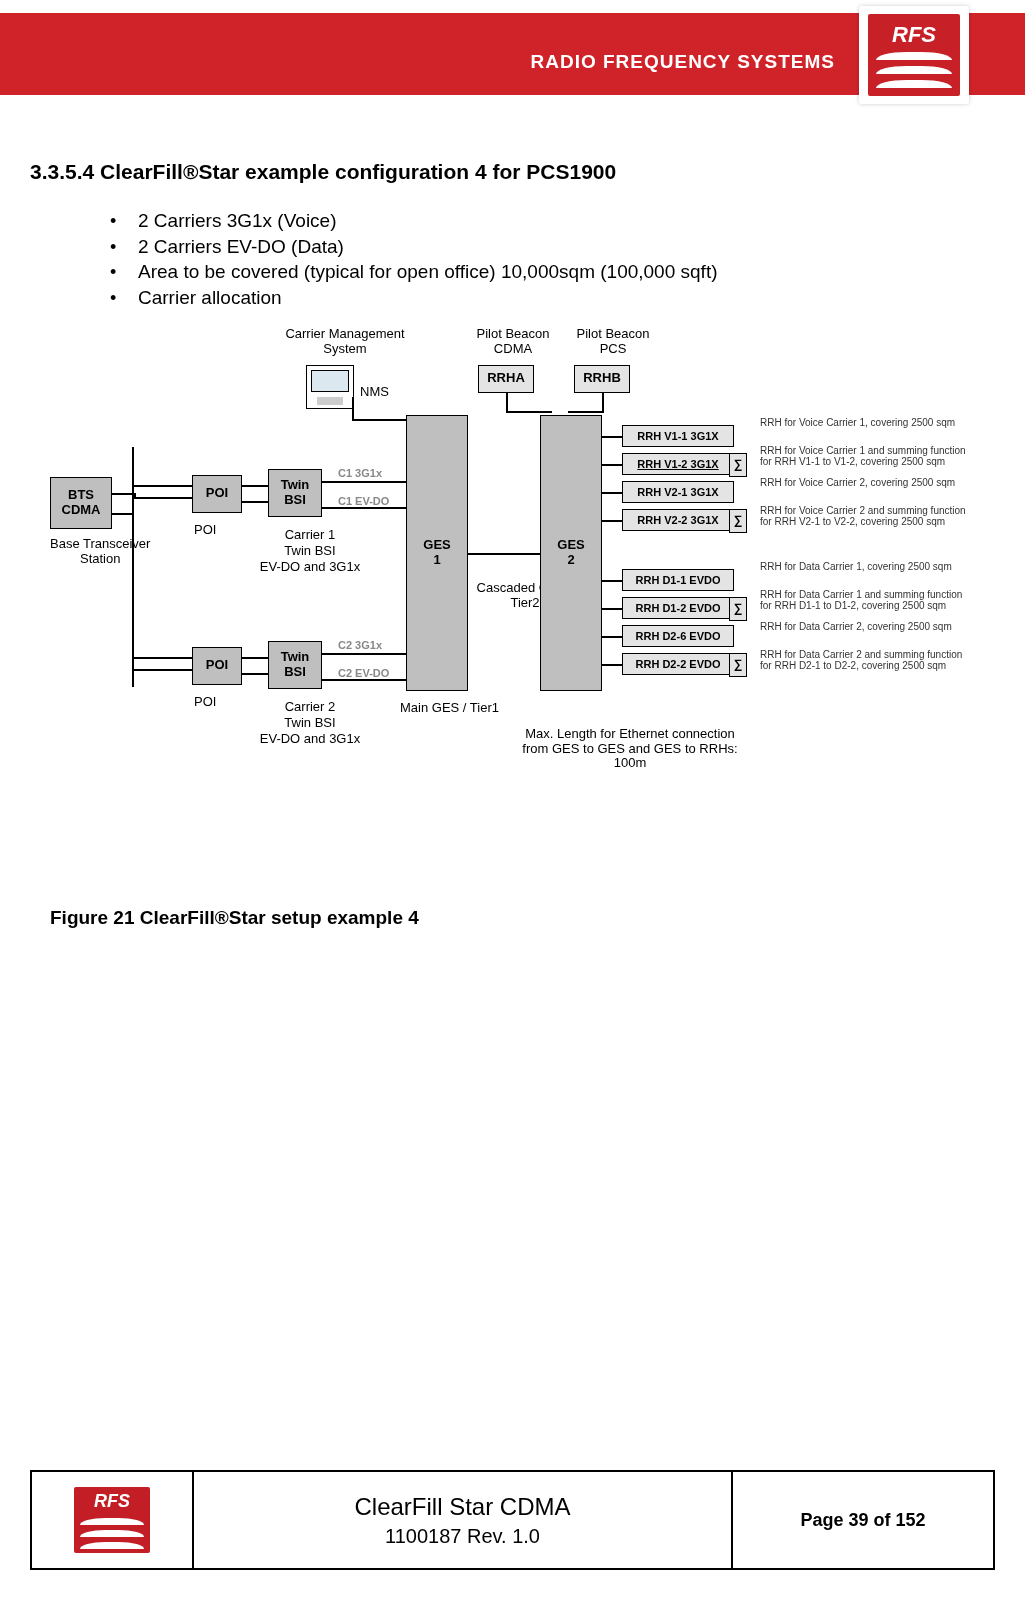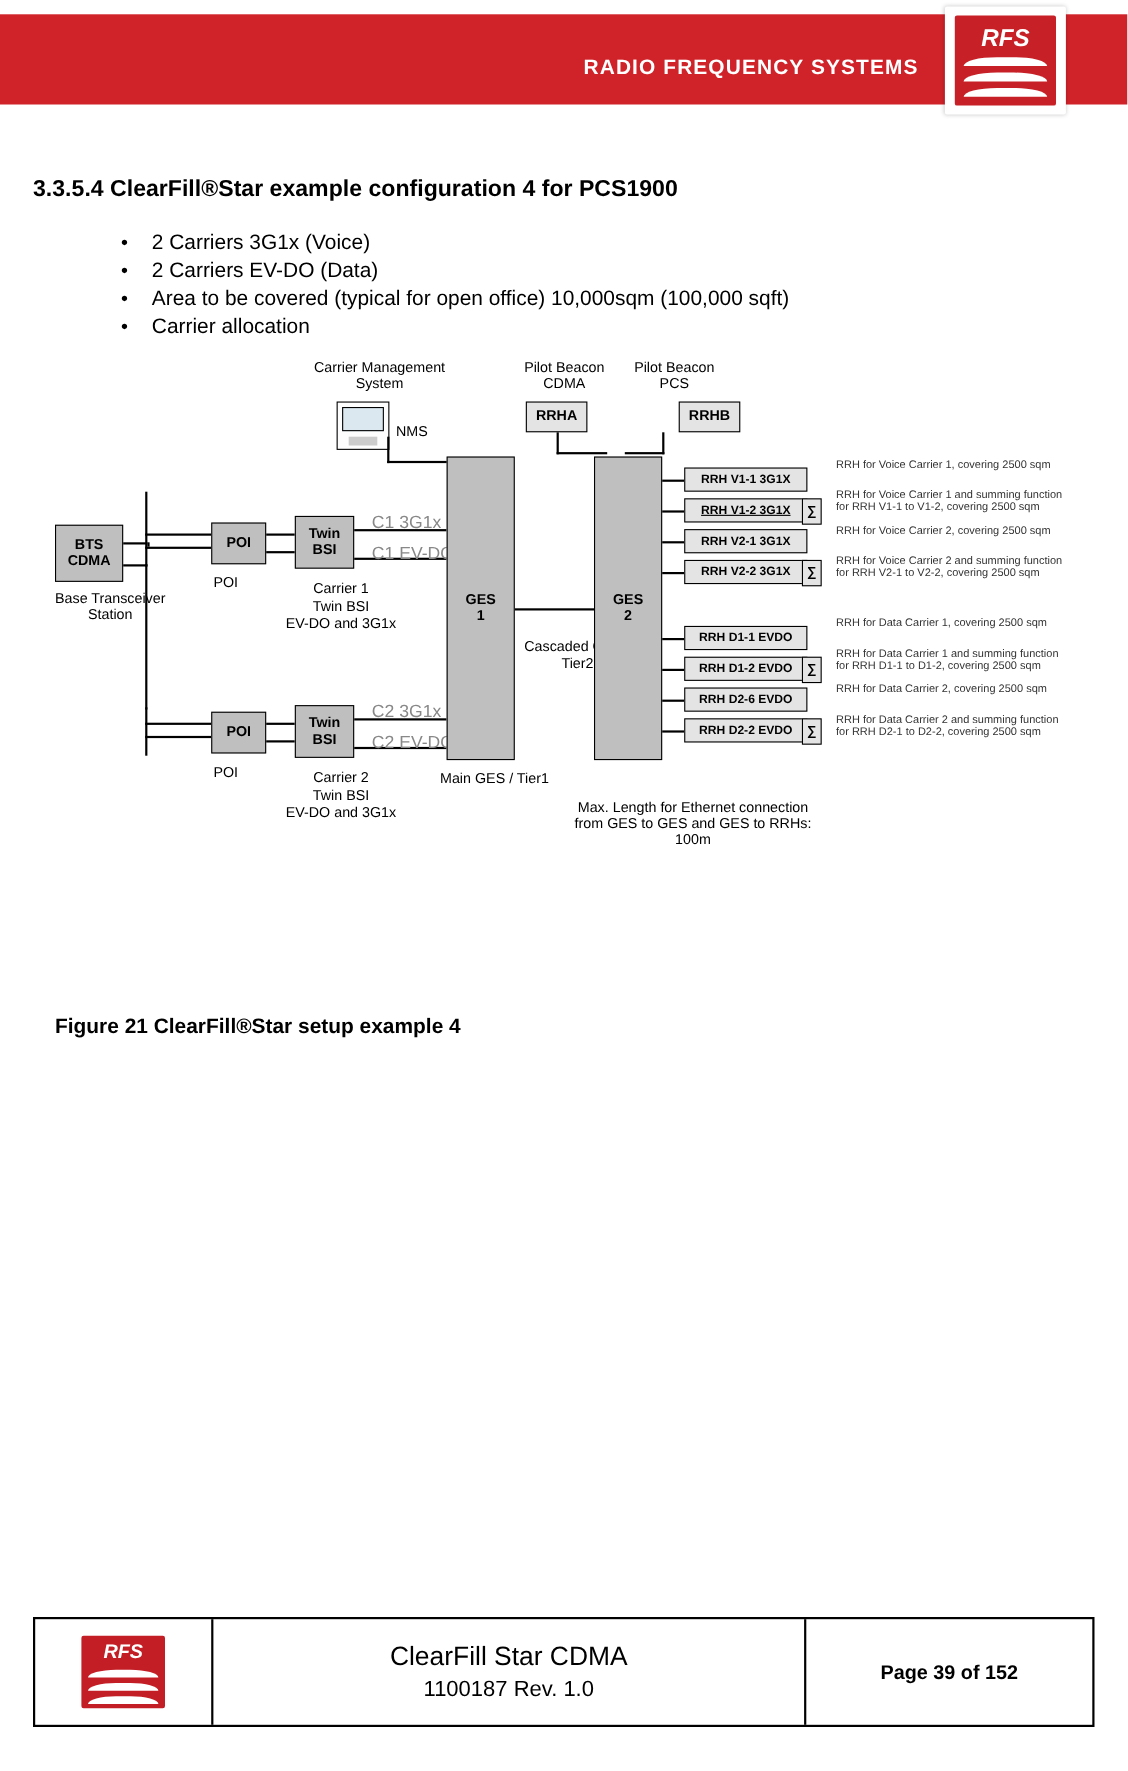--- a/index.html
+++ b/index.html
@@ -25,27 +25,27 @@
   .bullets .row .dot { width: 28px; flex: none; }
   .bullets .row .dot::before { content: "•"; font-size: 18px; }
 
   
   .diagram { position: relative; margin-left: 20px; margin-top: 6px; width: 928px; height: 560px; }
   .dgm-box { position: absolute; border: 1px solid #000; background: #bfbfbf; display: flex; align-items: center; justify-content: center; font-weight: bold; font-size: 13px; font-family: Arial, sans-serif; text-align: center; line-height: 1.1; box-sizing: border-box; }
   .rrh { background: #e4e4e4; width: 112px; height: 22px; font-size: 11px; }
   .rrh.sum::after { content: "∑"; position: absolute; right: -14px; top: -1px; width: 16px; height: 22px; border: 1px solid #000; background: #e4e4e4; display: flex; align-items: center; justify-content: center; font-size: 12px; }
   .small-label { position: absolute; font-size: 13px; font-family: Arial, sans-serif; text-align: center; line-height: 1.15; }
   .tiny-label { position: absolute; font-size: 10px; font-family: Arial, sans-serif; line-height: 1.15; color: #333; width: 210px; }
-  .carrier-label { position: absolute; font-size: 16px; font-family: Arial, sans-serif; color: #888; }
+  .carrier-label { position: absolute; font-size: 11px; font-family: Arial, sans-serif; color: #888; font-weight: bold; }
   .line { position: absolute; background: #000; }
   .nms-img { position: absolute; width: 46px; height: 42px; border: 1px solid #000; background: #fdfdfd; }
   .nms-img::before { content: ""; position: absolute; left: 4px; right: 4px; top: 4px; height: 20px; border: 1px solid #000; background: #dbe8f0; }
   .nms-img::after { content: ""; position: absolute; left: 10px; right: 10px; bottom: 3px; height: 8px; background: #ccc; }
 
-  .figure-caption { font-size: 19px; font-weight: bold; font-family: Arial, sans-serif; margin-left: 20px; margin-top: 46px; }
+  .figure-caption { font-size: 19px; font-weight: bold; font-family: Arial, sans-serif; margin-left: 20px; margin-top: 30px; }
 
   
   .footer { position: absolute; bottom: 40px; left: 30px; right: 30px; height: 96px; display: grid; grid-template-columns: 162px 1fr 260px; border: 2px solid #000; background: #fff; }
   .footer > div { border-right: 2px solid #000; display: flex; flex-direction: column; align-items: center; justify-content: center; font-family: Arial, sans-serif; }
   .footer > div:last-child { border-right: none; }
   .footer-logo { width: 76px; height: 66px; background: #c31e25; border-radius: 2px; position: relative; }
   .footer-logo .t { position: absolute; top: 4px; width: 100%; text-align: center; color: #fff; font-weight: bold; font-size: 18px; font-style: italic; }
   .footer-logo .wv { position: absolute; bottom: 4px; left: 6px; right: 6px; height: 34px; }
   .footer-logo .wv::before, .footer-logo .wv::after, .footer-logo .wv .m { content:""; position: absolute; left:0; right:0; height:7px; background:#fff; border-radius: 40% 40% 0 0 / 100% 100% 0 0; }
   .footer-logo .wv::before { bottom:24px; } .footer-logo .wv .m { bottom:12px; } .footer-logo .wv::after { bottom:0; }
@@ -98,21 +98,21 @@
 System</div>
       <div class="nms-img" style="left:256px; top:48px;"></div>
       <div class="small-label" style="left:310px; top:68px;">NMS</div>
 
       <div class="small-label" style="left:418px; top:10px; width:90px; white-space:pre;">Pilot Beacon
 CDMA</div>
       <div class="small-label" style="left:518px; top:10px; width:90px; white-space:pre;">Pilot Beacon
 PCS</div>
 
       <div class="dgm-box" style="left:428px; top:48px; width:56px; height:28px; background:#e4e4e4;">RRHA</div>
-      <div class="dgm-box" style="left:524px; top:48px; width:56px; height:28px; background:#e4e4e4;margin-left:43px;">RRHB</div>
+      <div class="dgm-box" style="left:524px; top:48px; width:56px; height:28px; background:#e4e4e4;">RRHB</div>
 
       <div class="line" style="left:456px; top:76px; width:2px; height:20px;"></div>
       <div class="line" style="left:552px; top:76px; width:2px; height:20px;"></div>
       <div class="line" style="left:456px; top:94px; width:46px; height:2px;"></div>
       <div class="line" style="left:518px; top:94px; width:36px; height:2px;"></div>
 
       <div class="line" style="left:302px; top:80px; width:2px; height:24px;"></div>
       <div class="line" style="left:302px; top:102px; width:60px; height:2px;"></div>
 
       <div class="dgm-box" style="left:0px; top:160px; width:62px; height:52px; white-space:pre;">BTS

